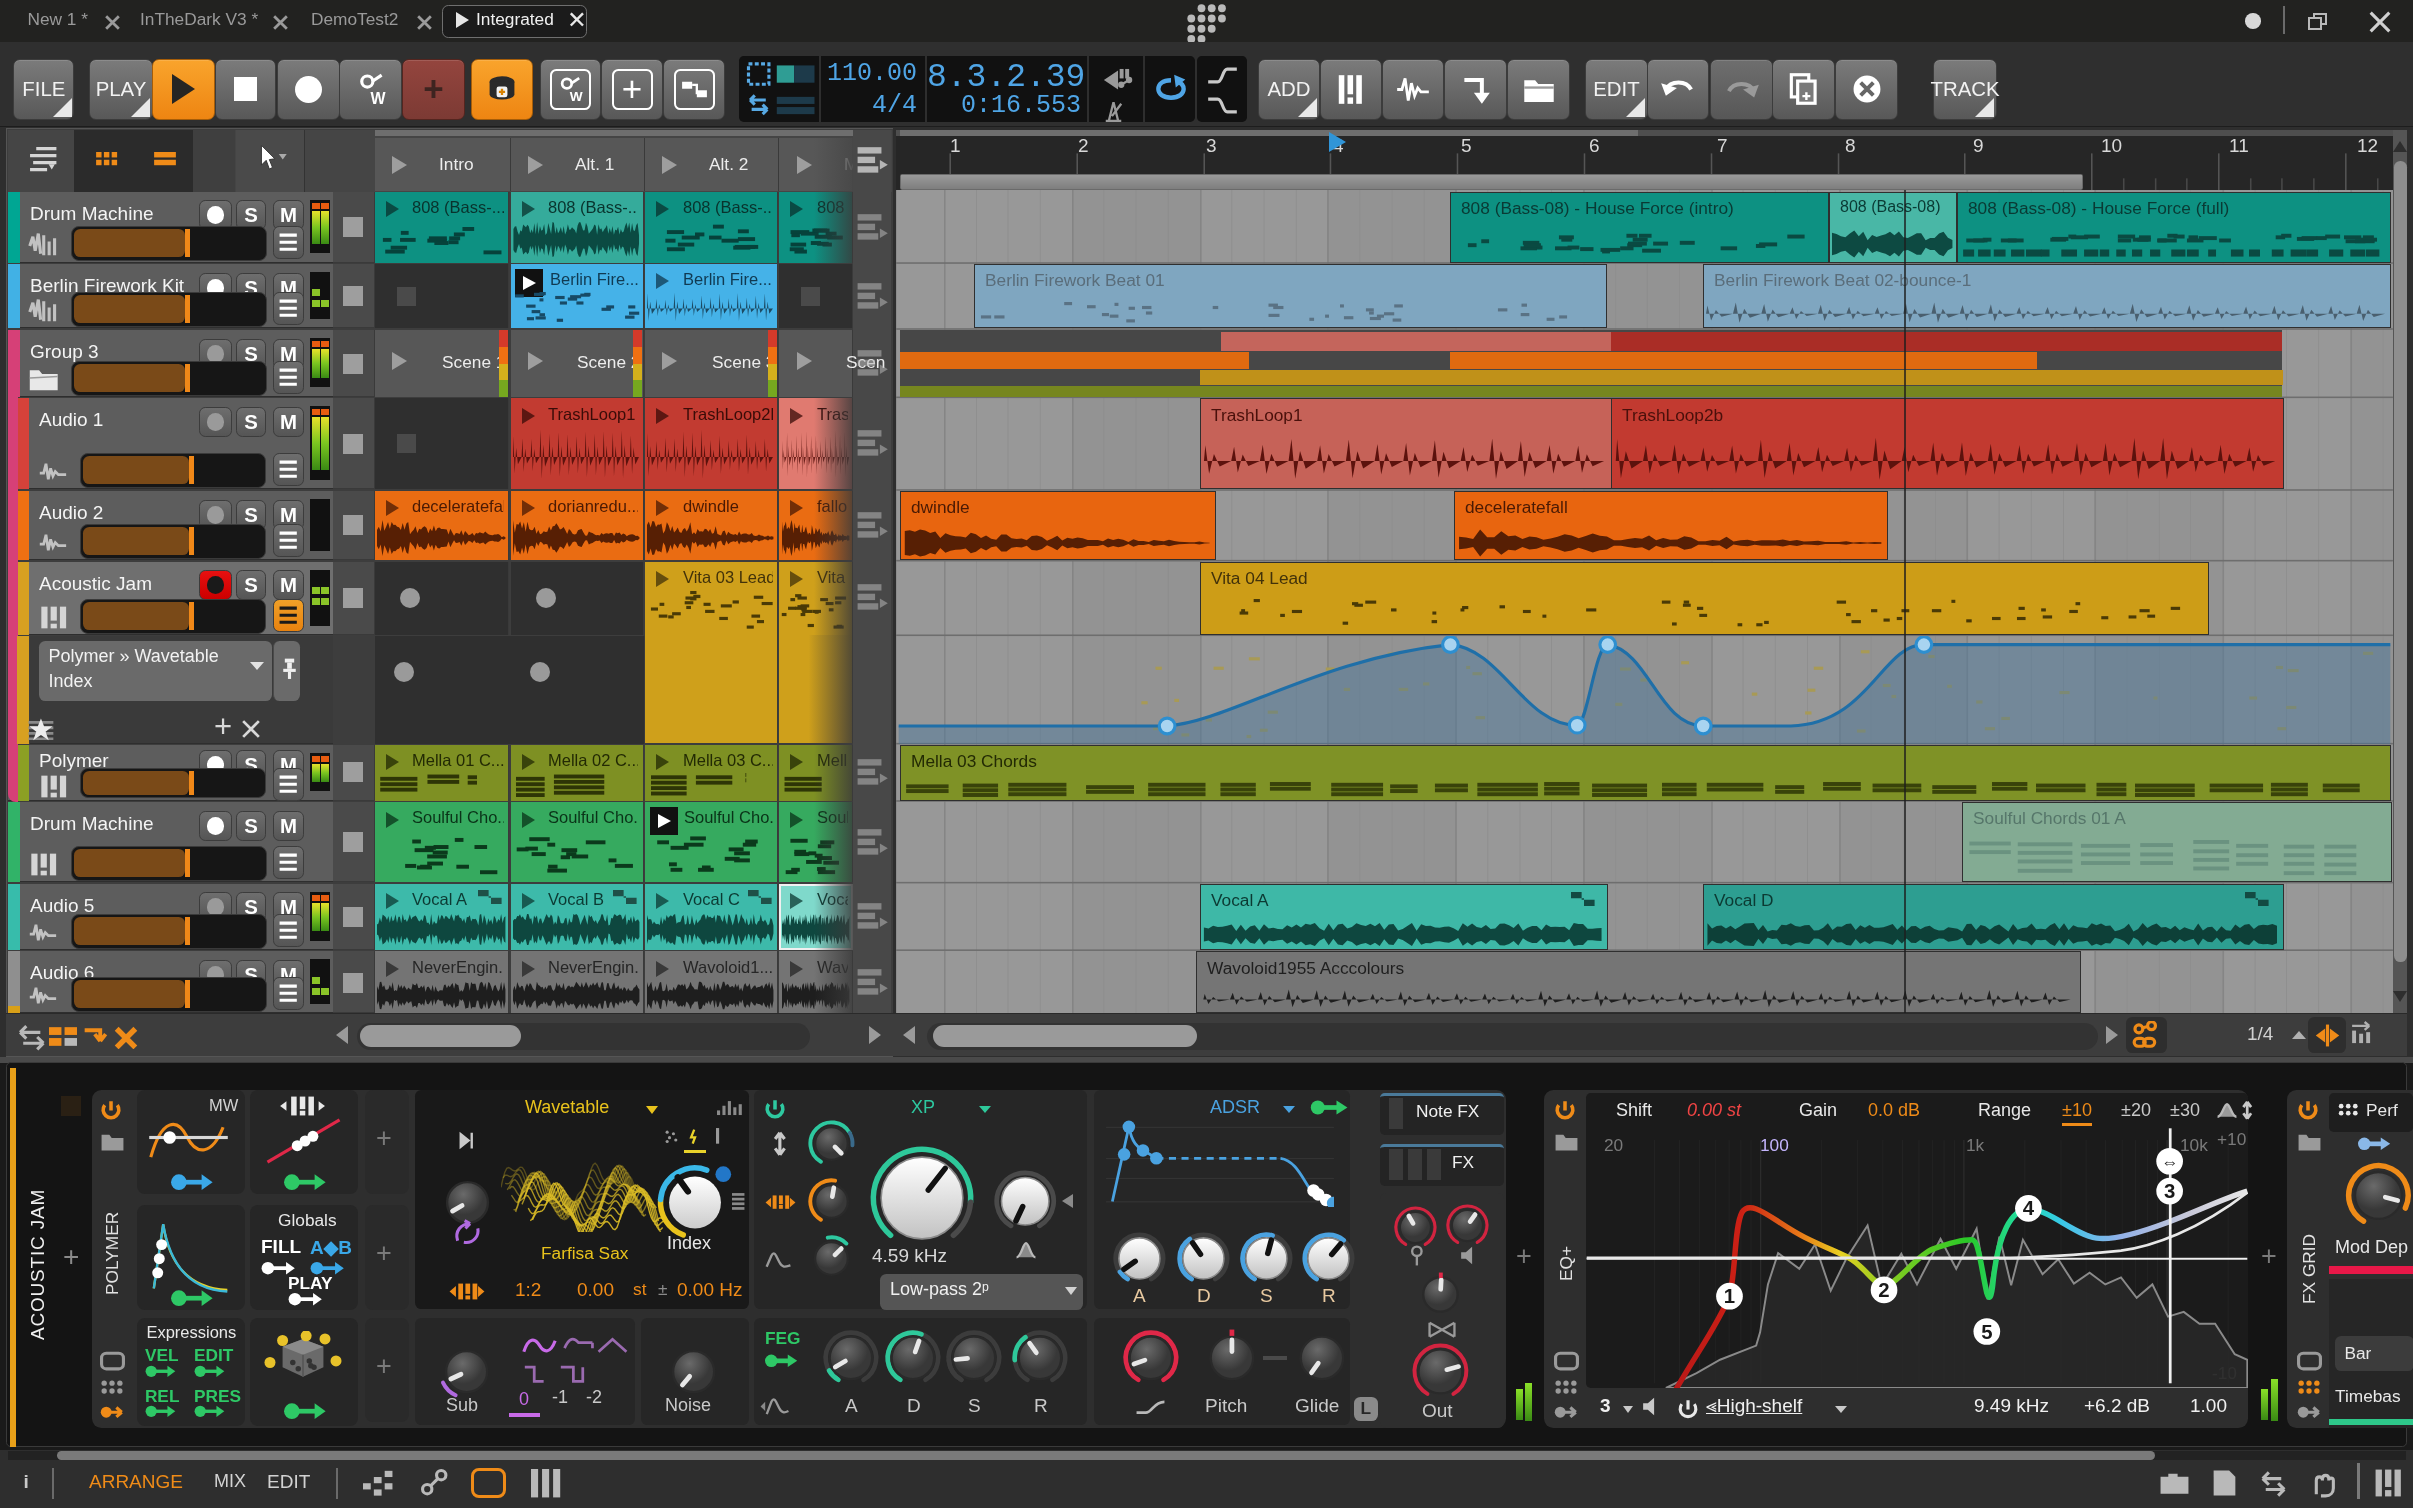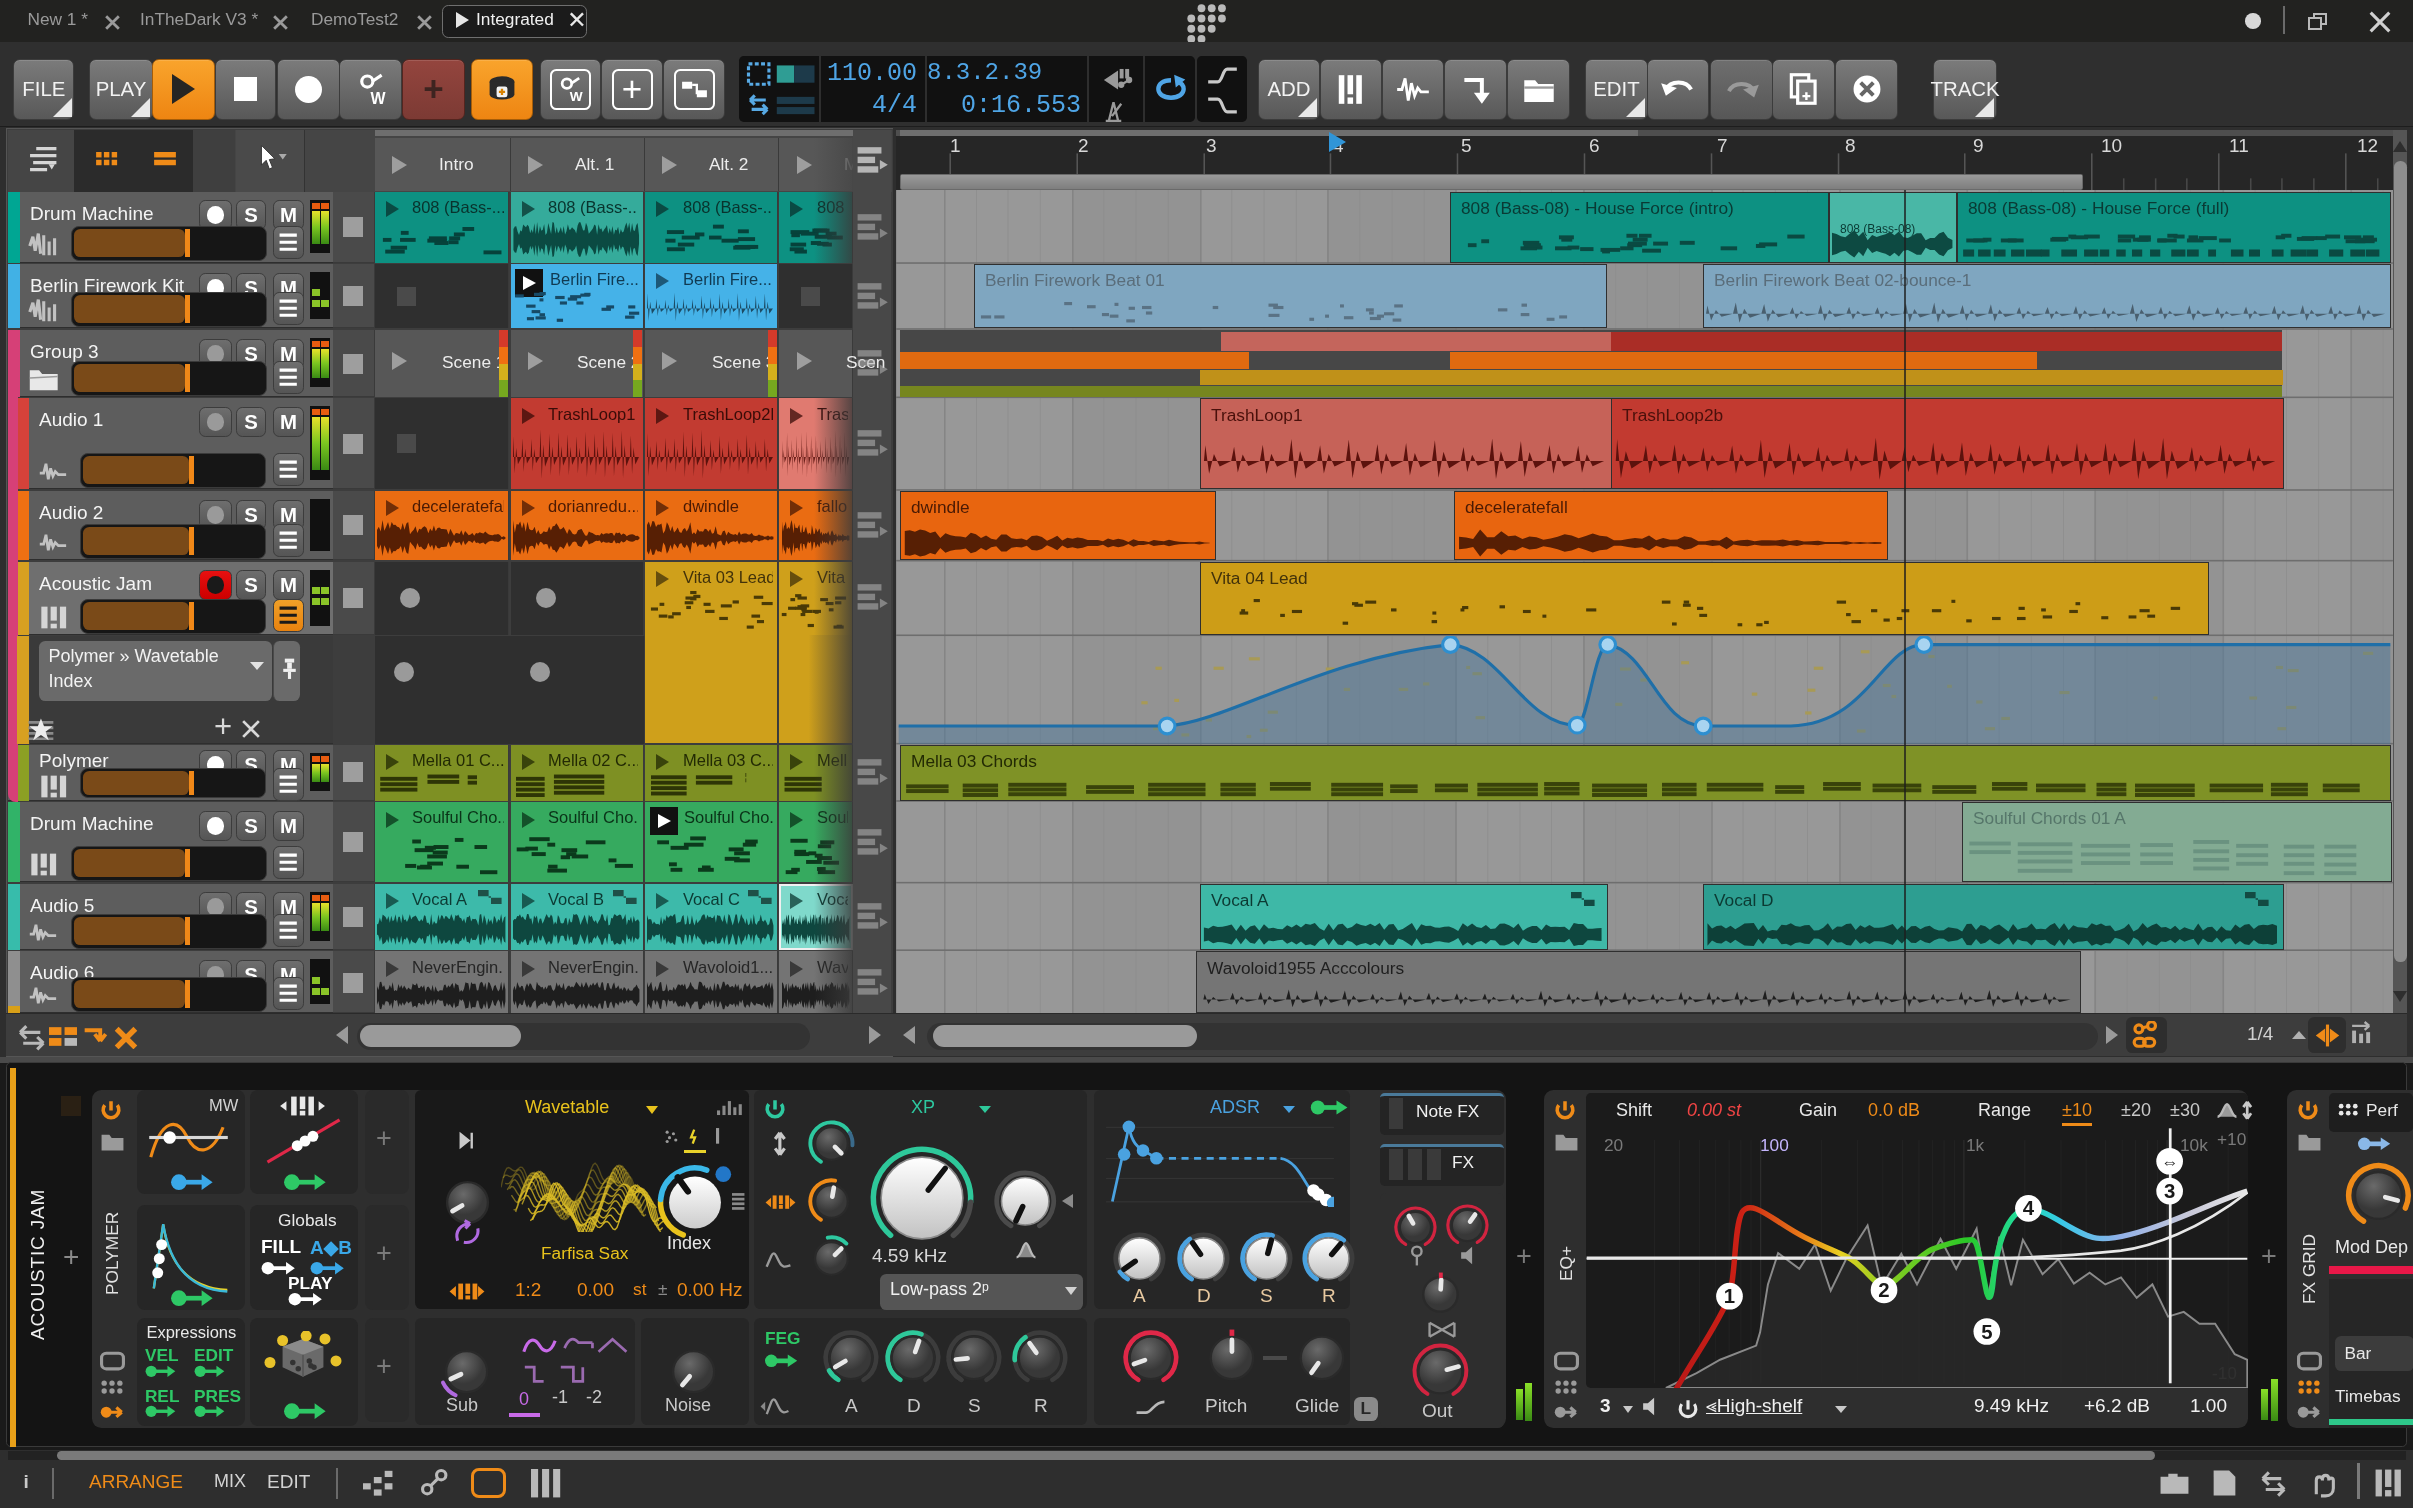--- a/index.html
+++ b/index.html
@@ -106,21 +106,21 @@
       <rect x="8" y="10" width="26" height="26" fill="none" stroke="#57a9e4" stroke-width="4" stroke-dasharray="5,3"></rect>
       <rect x="44" y="12" width="22" height="22" fill="#2f9d94"></rect>
       <rect x="66" y="12" width="26" height="22" fill="#1d3a4a"></rect>
       <path d="M10 56 L30 56 M10 56 L16 50 M10 56 L16 62" stroke="#57a9e4" stroke-width="4" fill="none"></path>
       <path d="M12 68 L32 68 M32 68 L26 62 M32 68 L26 74" stroke="#57a9e4" stroke-width="4" fill="none"></path>
       <rect x="44" y="52" width="48" height="9" fill="#1d3a4a"></rect>
       <rect x="44" y="65" width="48" height="9" fill="#1d3a4a"></rect>
     </svg>
     <div class="abs" style="left:820px;top:17.3px;width:97px;text-align:right;font-size:25px;font-family:'Liberation Mono',monospace;color:#4fa5e6;">110.00</div>
     <div class="abs" style="left:820px;top:49px;width:97px;text-align:right;font-size:25px;font-family:'Liberation Mono',monospace;color:#4fa5e6;">4/4</div>
-    <div class="abs" style="left:927px;top:17.3px;width:154px;font-size:24px;font-family:'Liberation Mono',monospace;color:#4fa5e6;">8.3.2.39</div>
+    <div class="abs" style="left:927px;top:17.3px;width:154px;font-size:33px;font-family:'Liberation Mono',monospace;color:#4fa5e6;">8.3.2.39</div>
     <div class="abs" style="left:927px;top:49px;width:154px;text-align:right;font-size:25px;font-family:'Liberation Mono',monospace;color:#4fa5e6;">0:16.553</div>
     <div class="abs" style="left:819px;top:14px;width:1.6px;height:66px;background:#2e2e2e;"></div>
     <div class="abs" style="left:925px;top:14px;width:1.6px;height:66px;background:#2e2e2e;"></div>
     <div class="abs" style="left:1087px;top:14px;width:1.6px;height:66px;background:#2e2e2e;"></div>
     <div class="abs" style="left:1143px;top:14px;width:1.6px;height:66px;background:#2e2e2e;"></div>
     <svg class="abs" style="left:1096px;top:19px;" width="41" height="38" viewBox="0 0 52 48">
       <path d="M28 12 L10 24 L28 36 Z" fill="#9a9a9a"></path>
       <rect x="30" y="10" width="5" height="12" fill="#9a9a9a"></rect>
       <rect x="37" y="10" width="5" height="12" fill="#9a9a9a"></rect>
       <circle cx="32" cy="30" r="4" fill="#9a9a9a"></circle>
@@ -363,21 +363,21 @@
     <rect x="90" y="18" width="22" height="5" fill="#0a4a42"></rect>
     <rect x="222" y="18" width="19" height="5" fill="#0a4a42"></rect>
     <rect x="237" y="6" width="16" height="5" fill="#0a4a42"></rect>
     <rect x="390" y="17" width="23" height="5" fill="#0a4a42"></rect>
     <rect x="426" y="7" width="22" height="5" fill="#0a4a42"></rect>
     <rect x="221" y="6" width="14" height="5" fill="#0a4a42"></rect>
     <rect x="223" y="16" width="24" height="5" fill="#0a4a42"></rect>
     <rect x="162" y="23" width="17" height="5" fill="#0a4a42"></rect>
   </svg>
 <div class="abs" style="left:1829px;top:192px;width:128px;height:71px;background:#49b7a6;border:1.6px solid #2f2f2f;opacity:1.0;"></div>
-<div class="abs" style="left:1840px;top:198px;font-size:12px;color:#0a3a34;white-space:nowrap;margin-top:24px;">808 (Bass-08)</div>
+<div class="abs" style="left:1840px;top:198px;font-size:16px;color:#0a3a34;white-space:nowrap;">808 (Bass-08)</div>
 <svg class="abs" style="left:1832px;top:229px;" width="122" height="30" viewBox="0 0 155 38">
     <path d="M0.0,4.6 L5.7,6.2 L11.3,9.3 L17.0,10.3 L22.7,5.8 L28.3,1.9 L34.0,9.0 L39.7,3.5 L45.3,14.2 L51.0,7.7 L56.7,10.2 L62.3,8.2 L68.0,6.6 L73.7,3.4 L79.3,7.8 L85.0,3.2 L90.7,10.3 L96.3,11.4 L102.0,8.5 L107.7,5.3 L113.3,5.3 L119.0,14.1 L124.7,11.4 L130.3,11.3 L136.0,5.8 L141.7,3.3 L147.3,11.1 L153.0,14.0 L153.0,24.0 L147.3,26.9 L141.7,34.7 L136.0,32.2 L130.3,26.7 L124.7,26.6 L119.0,23.9 L113.3,32.7 L107.7,32.7 L102.0,29.5 L96.3,26.6 L90.7,27.7 L85.0,34.8 L79.3,30.2 L73.7,34.6 L68.0,31.4 L62.3,29.8 L56.7,27.8 L51.0,30.3 L45.3,23.8 L39.7,34.5 L34.0,29.0 L28.3,36.1 L22.7,32.2 L17.0,27.7 L11.3,28.7 L5.7,31.8 L0.0,33.4 Z" fill="#0d4a42"></path>
   </svg>
 <div class="abs" style="left:1957px;top:192px;width:434px;height:71px;background:#0d9182;border:1.6px solid #2f2f2f;opacity:1.0;"></div>
 <div class="abs" style="left:1968px;top:198px;font-size:17.3px;color:#0a3a34;white-space:nowrap;">808 (Bass-08) - House Force (full)</div>
 <svg class="abs" style="left:1960px;top:229px;" width="428" height="30" viewBox="0 0 545 38">
     <rect x="52" y="12" width="20" height="5" fill="#0a4a42"></rect>
     <rect x="115" y="11" width="20" height="5" fill="#0a4a42"></rect>
     <rect x="429" y="10" width="22" height="5" fill="#0a4a42"></rect>
     <rect x="402" y="8" width="12" height="5" fill="#0a4a42"></rect>

